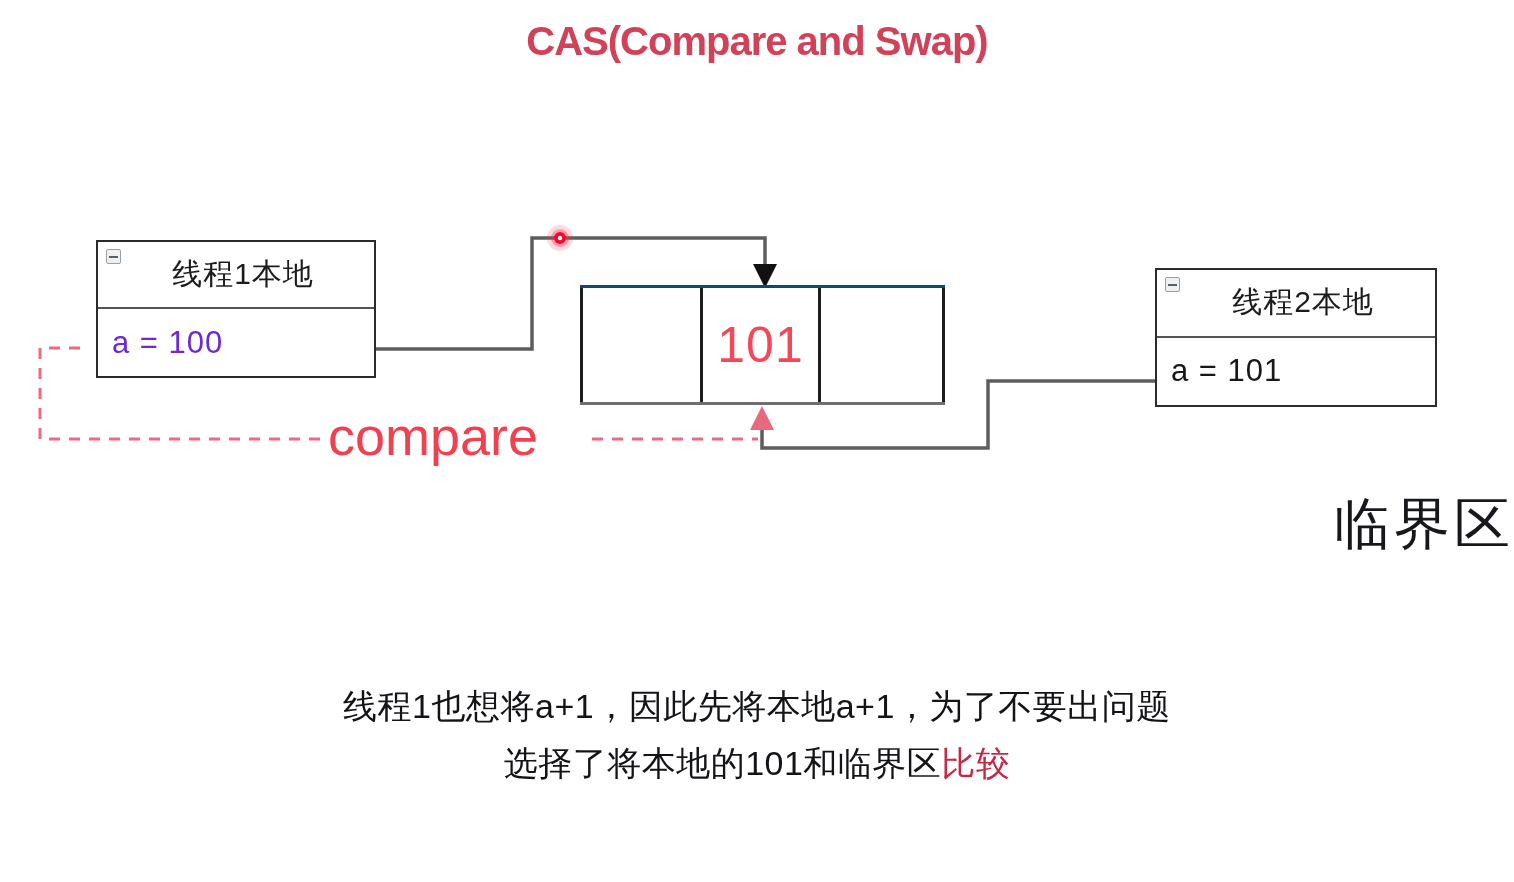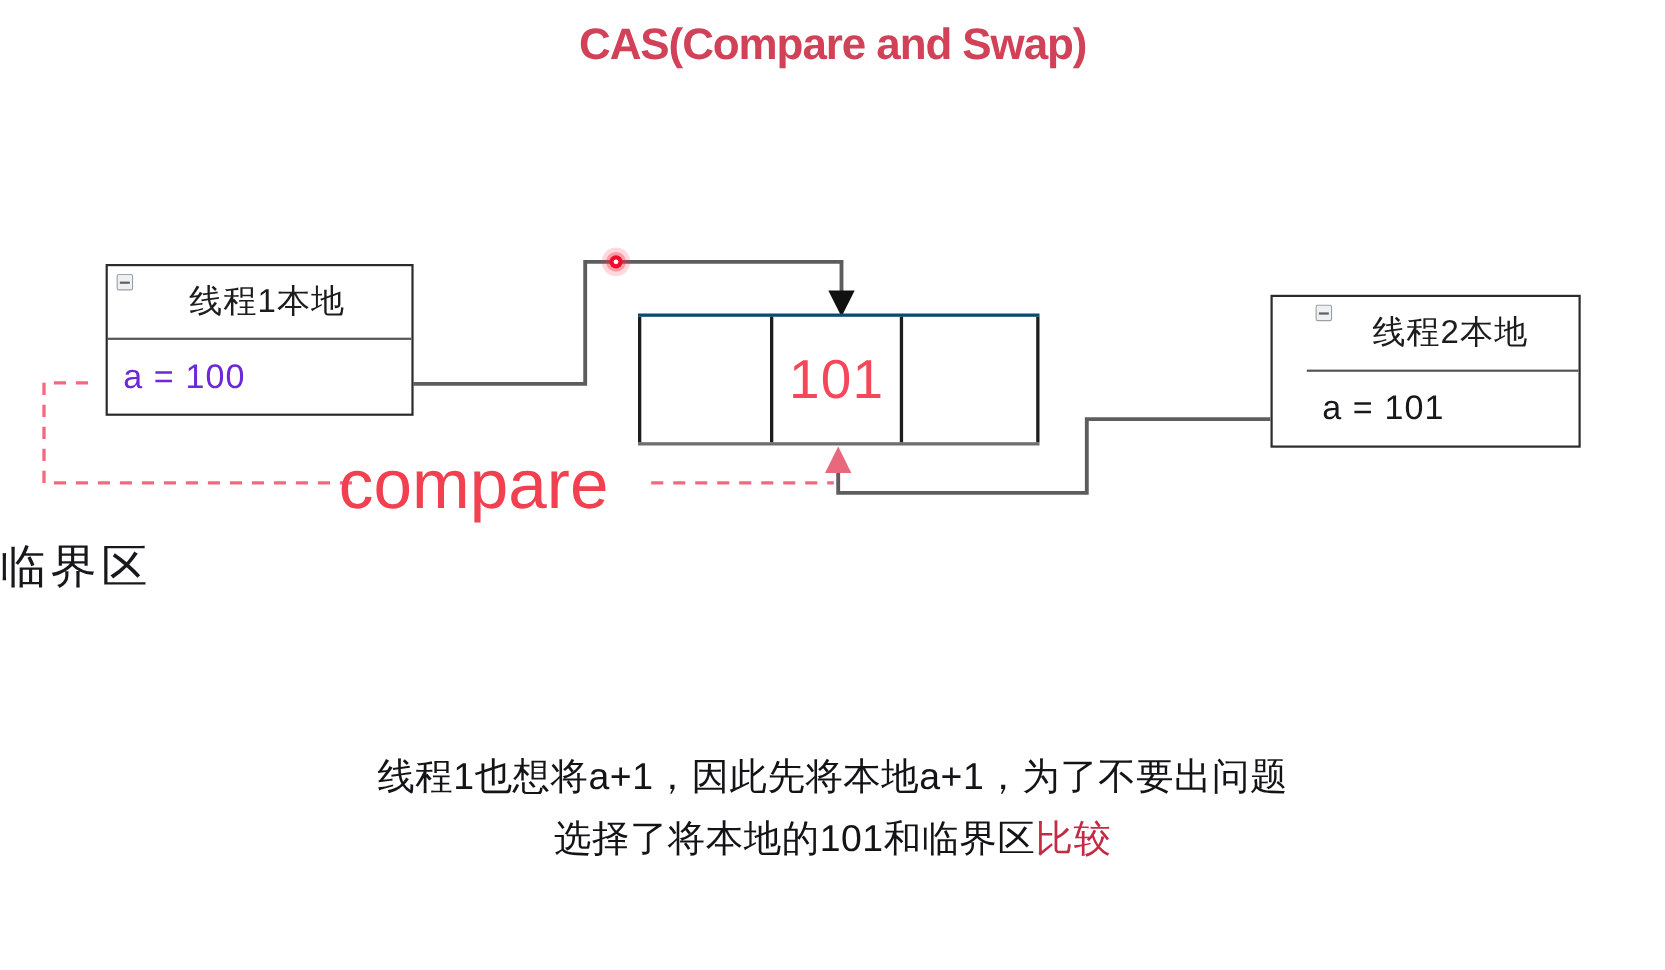--- a/index.html
+++ b/index.html
@@ -132,34 +132,34 @@
   #cell-right  { width: 127px; }
   .cell-value {
     font-size: 50px;
     color: #f4485a;
     letter-spacing: 1px;
   }
 
   
   #compare-label {
     position: absolute;
-    left: 308px;
+    left: 328px;
     top: 405px;
-    font-size: 63px;
+    font-size: 54px;
     color: #f1404f;
     letter-spacing: 0px;
     white-space: nowrap;
   }
   #critical-caption {
     position: absolute;
     left: 0;
     top: 487px;
     width: 1514px;
-    text-align: left;
-    font-size: 42px;
+    text-align: right;
+    font-size: 56px;
     color: #16181c;
     letter-spacing: 4px;
     white-space: nowrap;
   }
 
   
   #explanation {
     position: absolute;
     left: 0;
     top: 678px;
@@ -208,21 +208,21 @@
   <div class="uml-box" id="thread1-box" style="left:96px; top:240px; width:280px; height:138px;">
     <div class="uml-head">
       <span class="collapse-icon"></span>
       <span class="uml-head-label">线程1本地</span>
     </div>
     <div class="uml-body">
       <span class="uml-attr attr-red">a = 100</span>
     </div>
   </div>
 
-  <div class="uml-box" id="thread2-box" style="left:1155px; top:268px; width:282px; height:139px;padding-left:31px;">
+  <div class="uml-box" id="thread2-box" style="left:1155px; top:268px; width:282px; height:139px;">
     <div class="uml-head">
       <span class="collapse-icon"></span>
       <span class="uml-head-label">线程2本地</span>
     </div>
     <div class="uml-body">
       <span class="uml-attr attr-dark">a = 101</span>
     </div>
   </div>
 
   <div id="critical-box">

